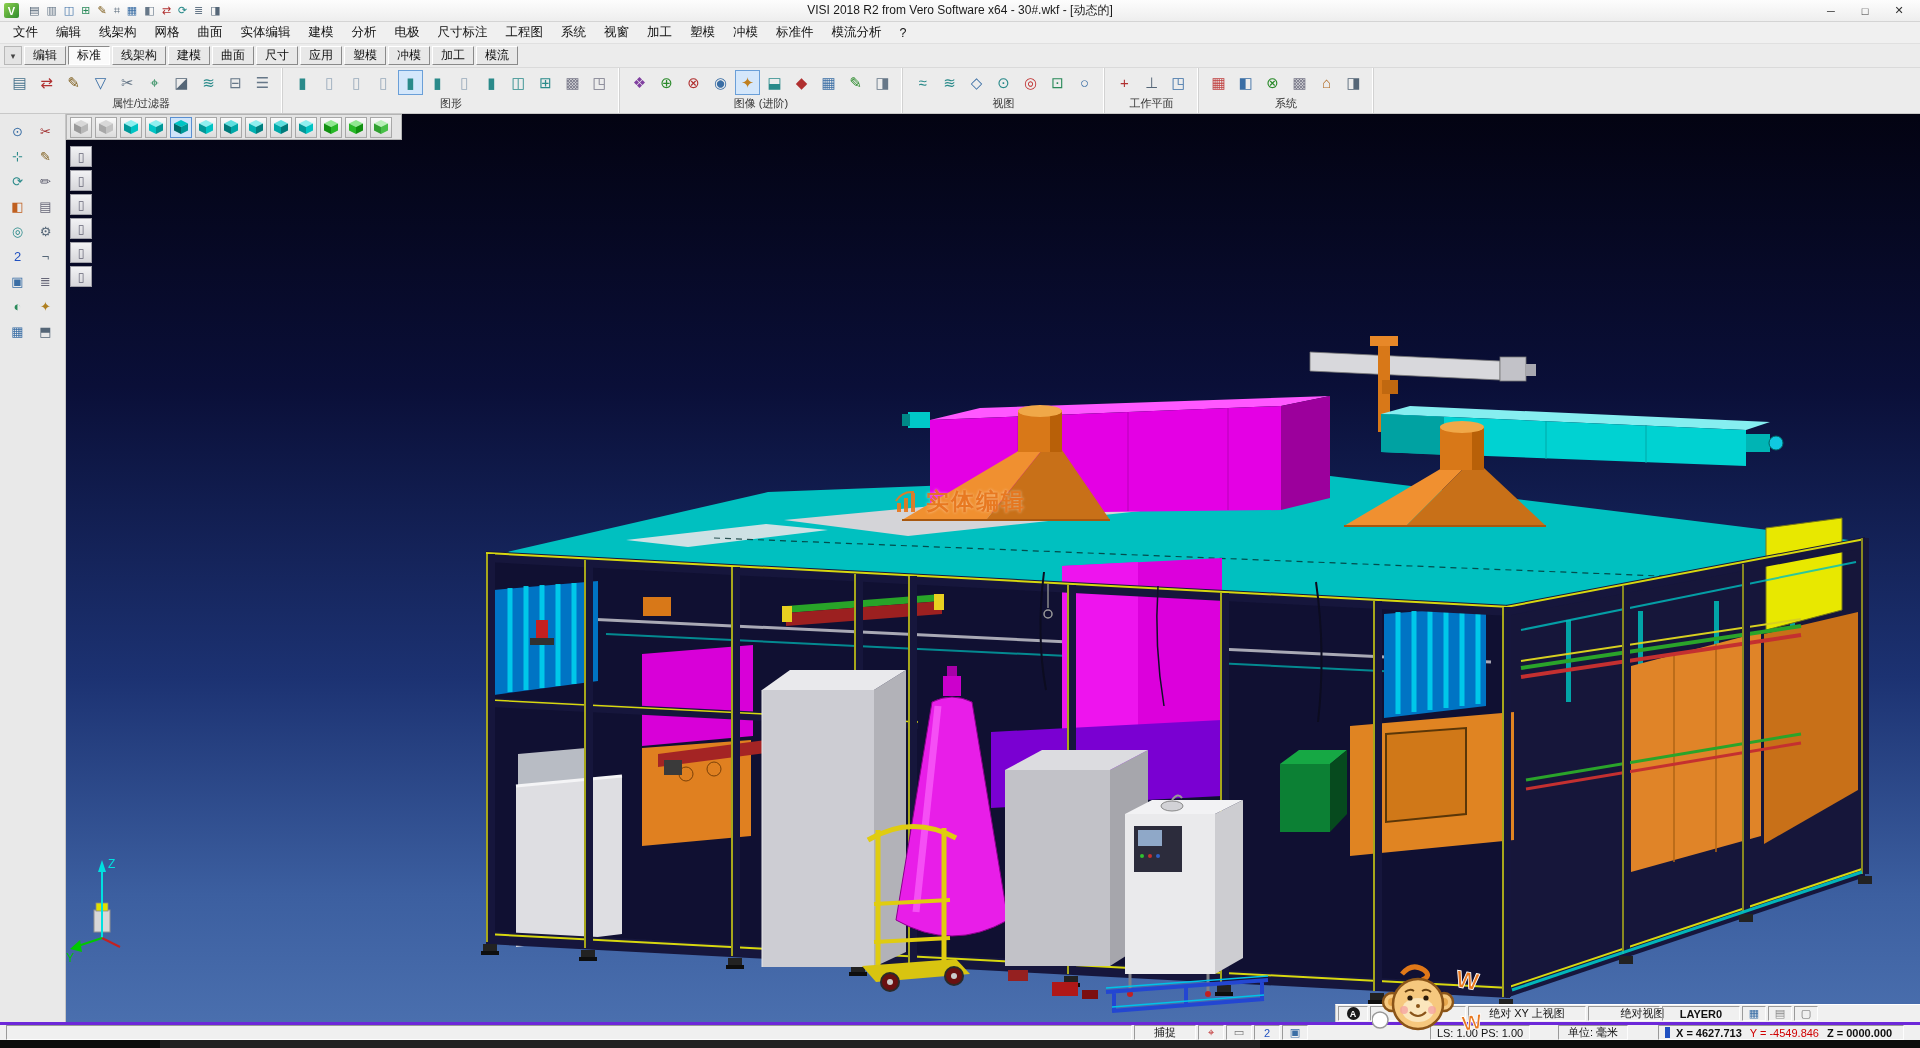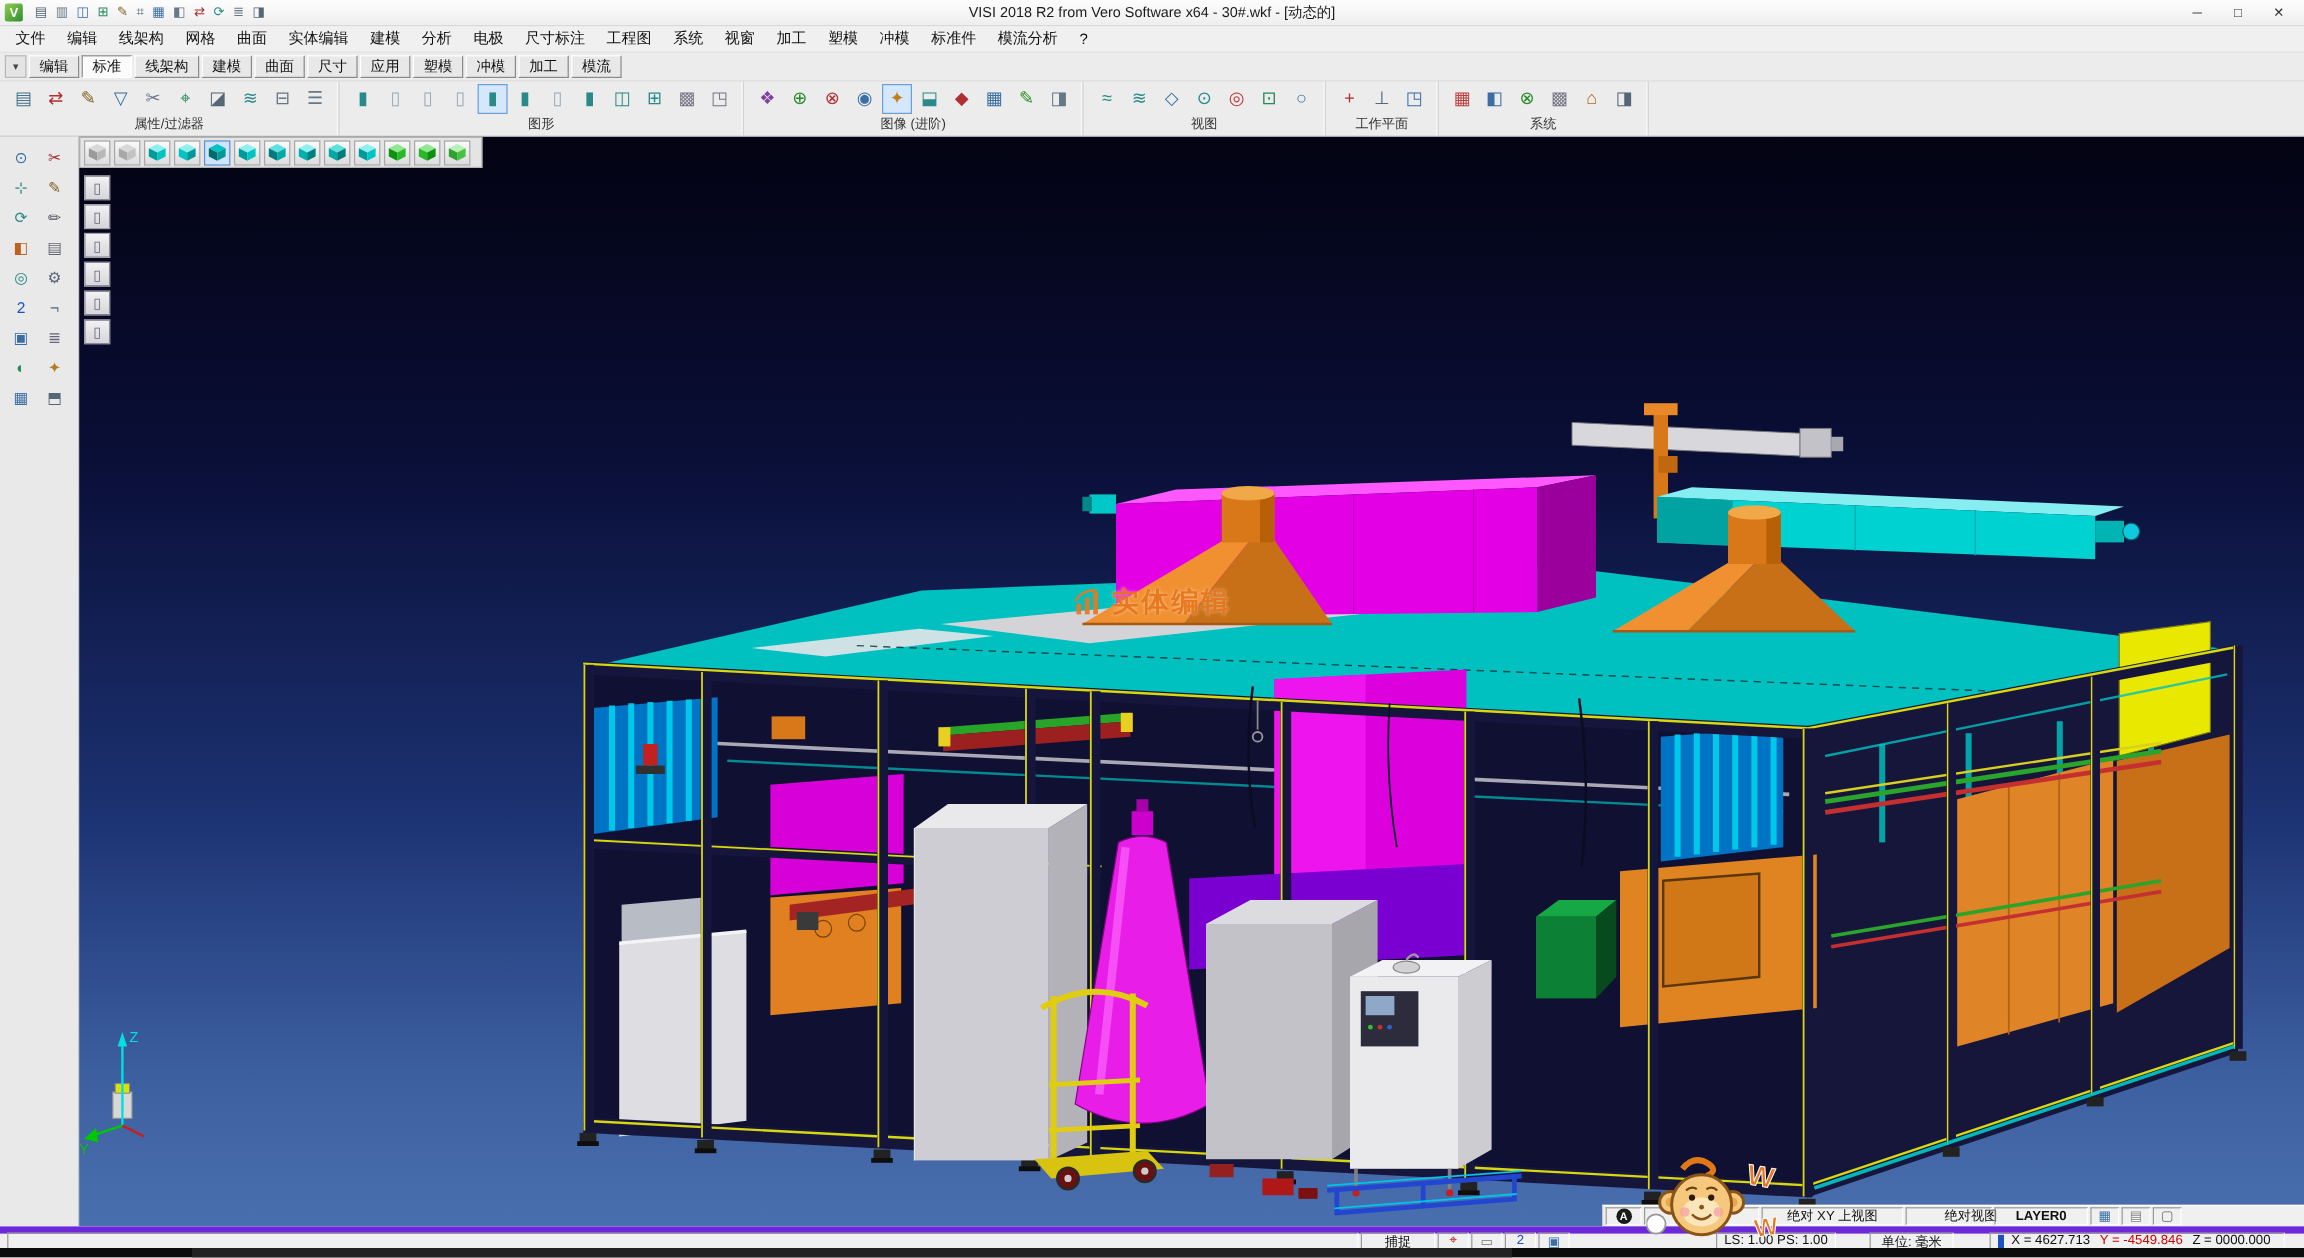--- a/index.html
+++ b/index.html
@@ -47,25 +47,25 @@
   .sidebtns{position:absolute;left:4px;top:32px;display:flex;flex-direction:column;gap:3px;}
   .side-btn{width:22px;height:21px;border:1px solid #a0a0a8;background:linear-gradient(#f2f2f4,#d6d6da);display:flex;align-items:center;justify-content:center;font-size:12px;color:#667;}
 
   .watermark{position:absolute;left:828px;top:372px;display:flex;align-items:center;gap:6px;opacity:.93;}
   .wm-text{font-size:23px;font-weight:bold;color:#e87820;letter-spacing:2px;text-shadow:0 0 3px rgba(255,255,255,.55);}
 
   .mascot{position:absolute;left:1372px;top:960px;width:116px;height:84px;z-index:40;}
 
   
   .status-top{position:absolute;left:1335px;top:1004px;width:585px;height:18px;background:#f0f0f0;border-top:1px solid #ffffff;border-left:1px solid #c8c8c8;display:flex;align-items:center;gap:2px;font-size:11px;color:#111;padding:0 2px;}
-  .status-bottom{position:absolute;left:0;top:1022px;width:1920px;height:18px;background:#f0f0f0;border-top:6px solid #6d28d9;display:flex;align-items:center;gap:2px;font-size:11px;color:#111;padding:0 6px;}
+  .status-bottom{position:absolute;left:0;top:1022px;width:1920px;height:18px;background:#f0f0f0;border-top:3px solid #6d28d9;display:flex;align-items:center;gap:2px;font-size:11px;color:#111;padding:0 6px;}
   .sseg{height:15px;border:1px solid;border-color:#9a9a9a #fdfdfd #fdfdfd #9a9a9a;display:flex;align-items:center;justify-content:center;padding:0 6px;white-space:nowrap;}
   .sflat{height:15px;}
   .abadge{width:13px;height:13px;border-radius:50%;background:#1a1a1a;color:#fff;font-size:9px;font-weight:bold;display:flex;align-items:center;justify-content:center;}
-  .coord-x,.coord-z{color:#101010;}
+  .coord-x,.coord-z{color:#101010;font-weight:bold;}
   .coord-y{color:#d00000;}
   .blue-tick{width:5px;height:11px;background:#2050c0;margin-right:6px;}
   .layer-name{font-weight:bold;}
 
   .taskbar{position:absolute;left:0;top:1040px;width:1920px;height:8px;background:#0c0c0c;}
   .taskbar .tb-lite{position:absolute;left:160px;top:0;width:1100px;height:8px;background:#222;}
 </style>
 </head>
 <body>
 <div id="app">

